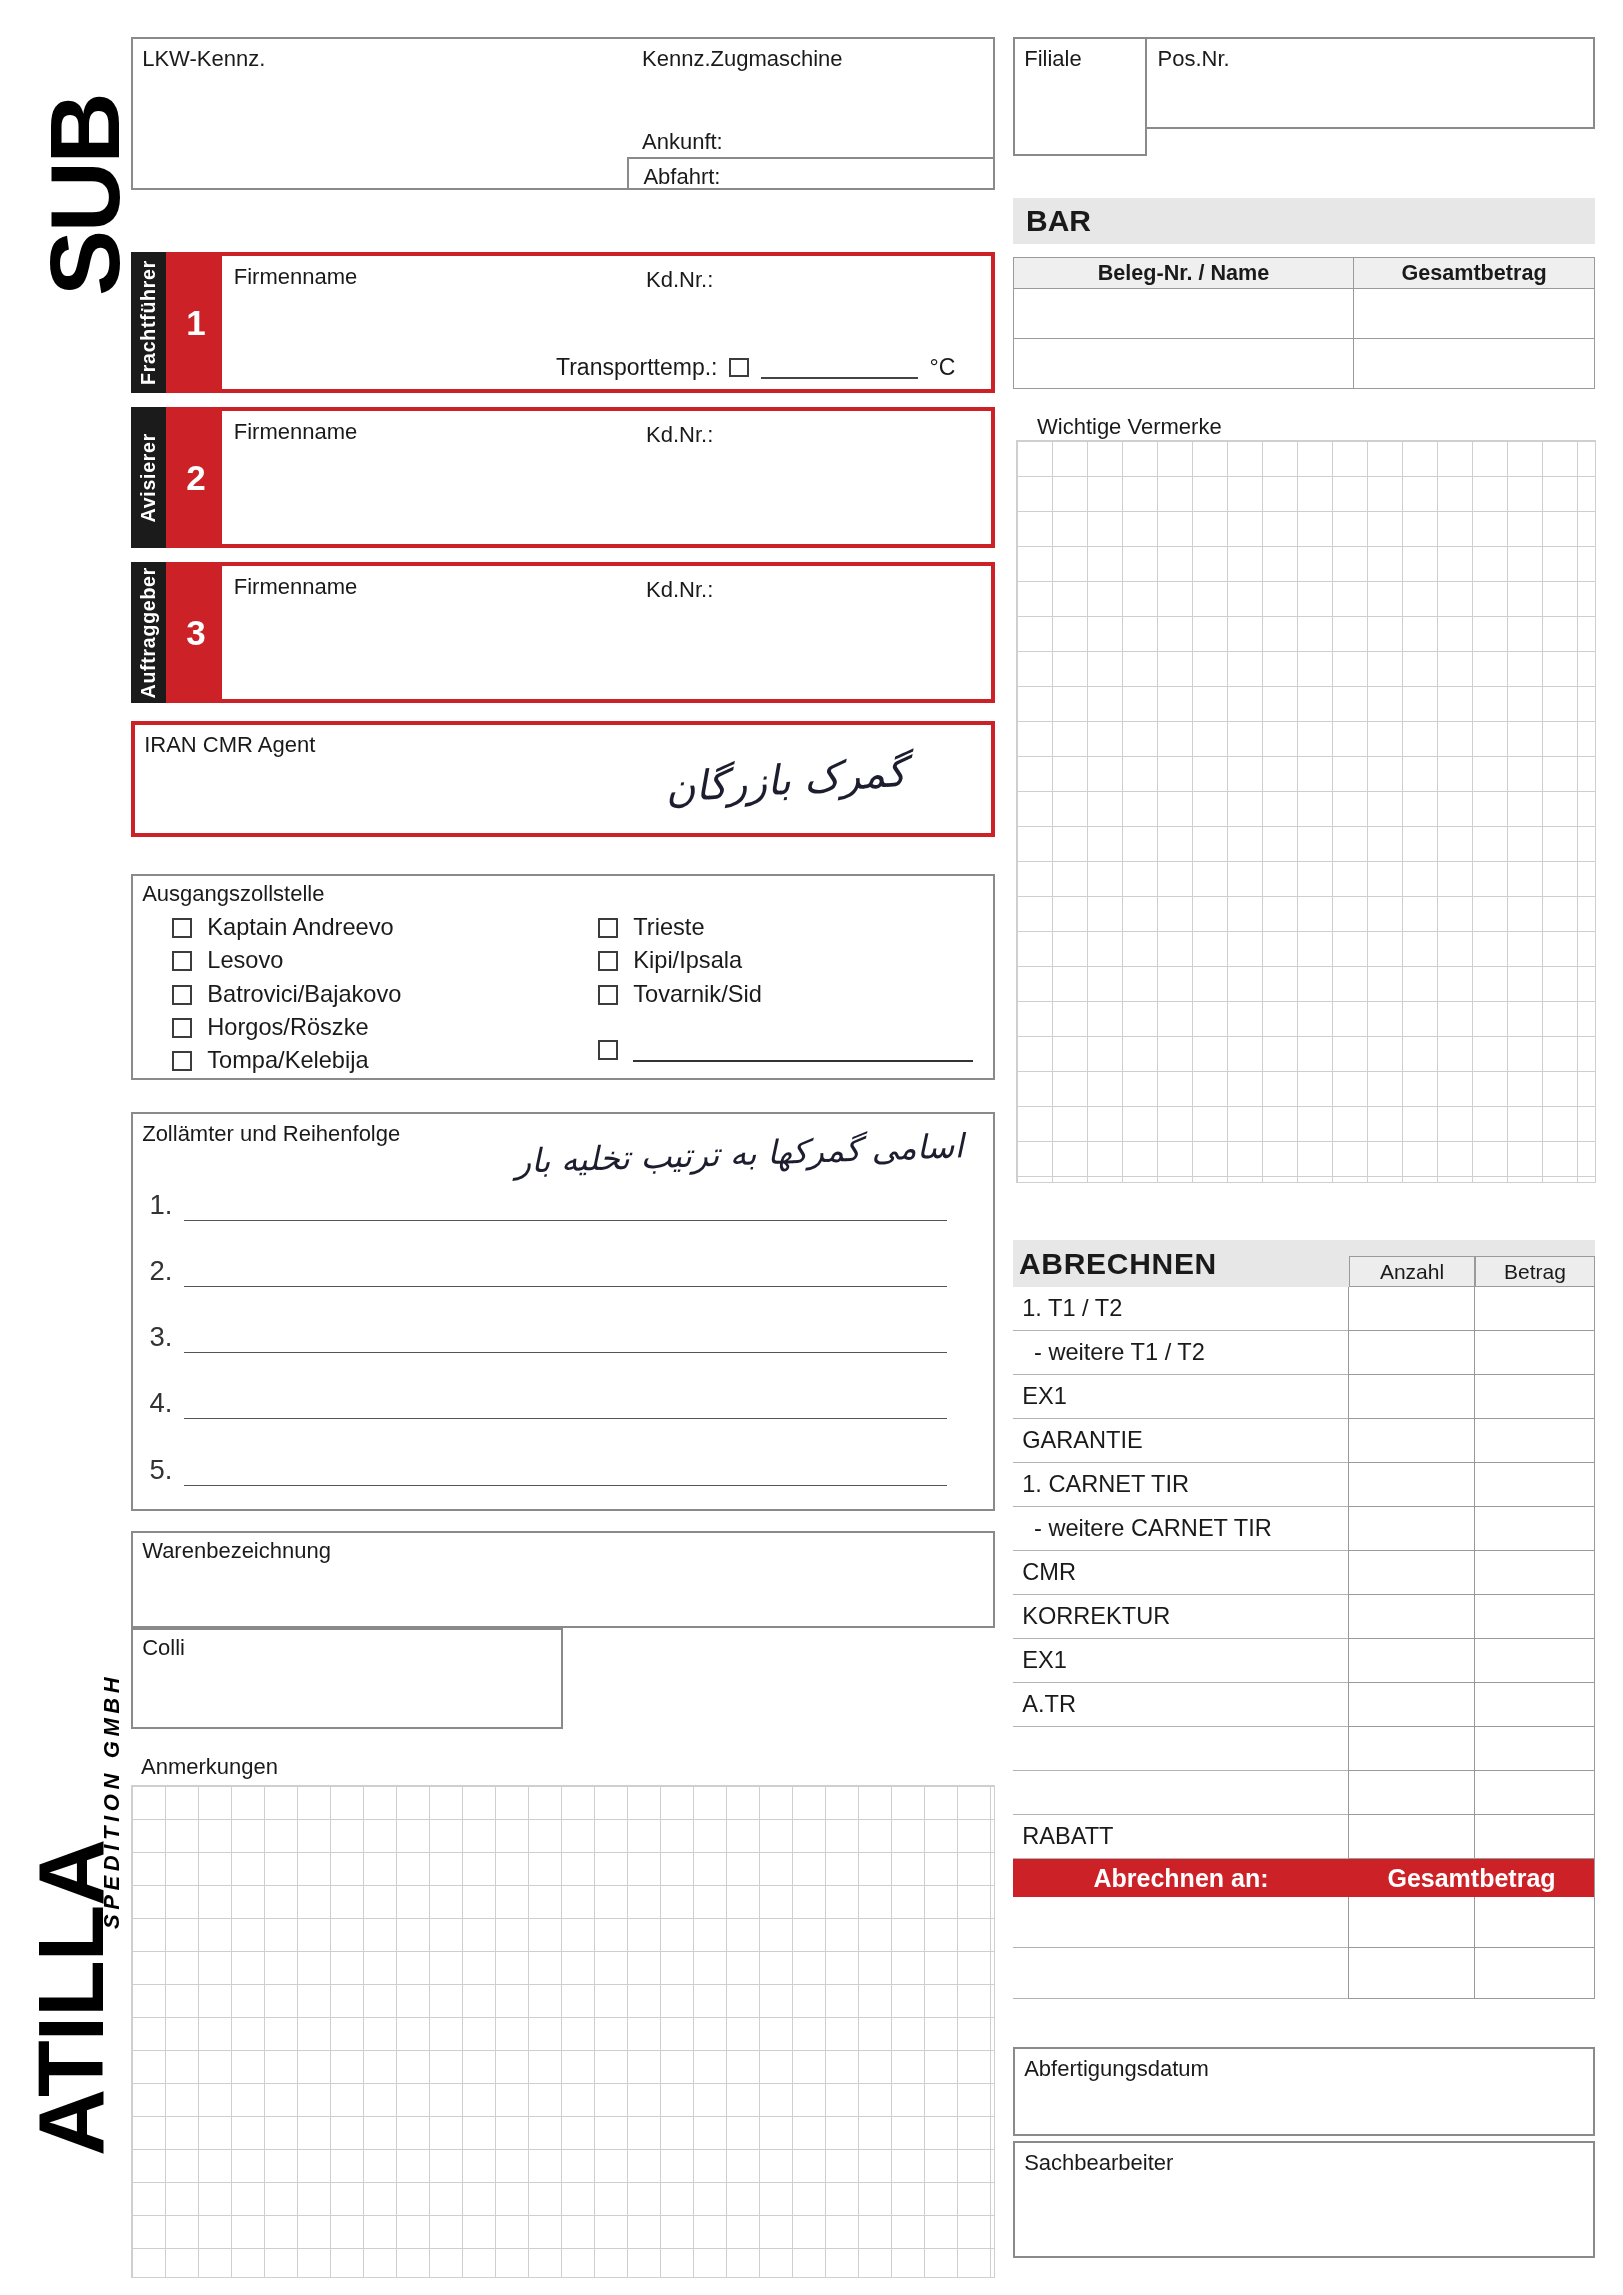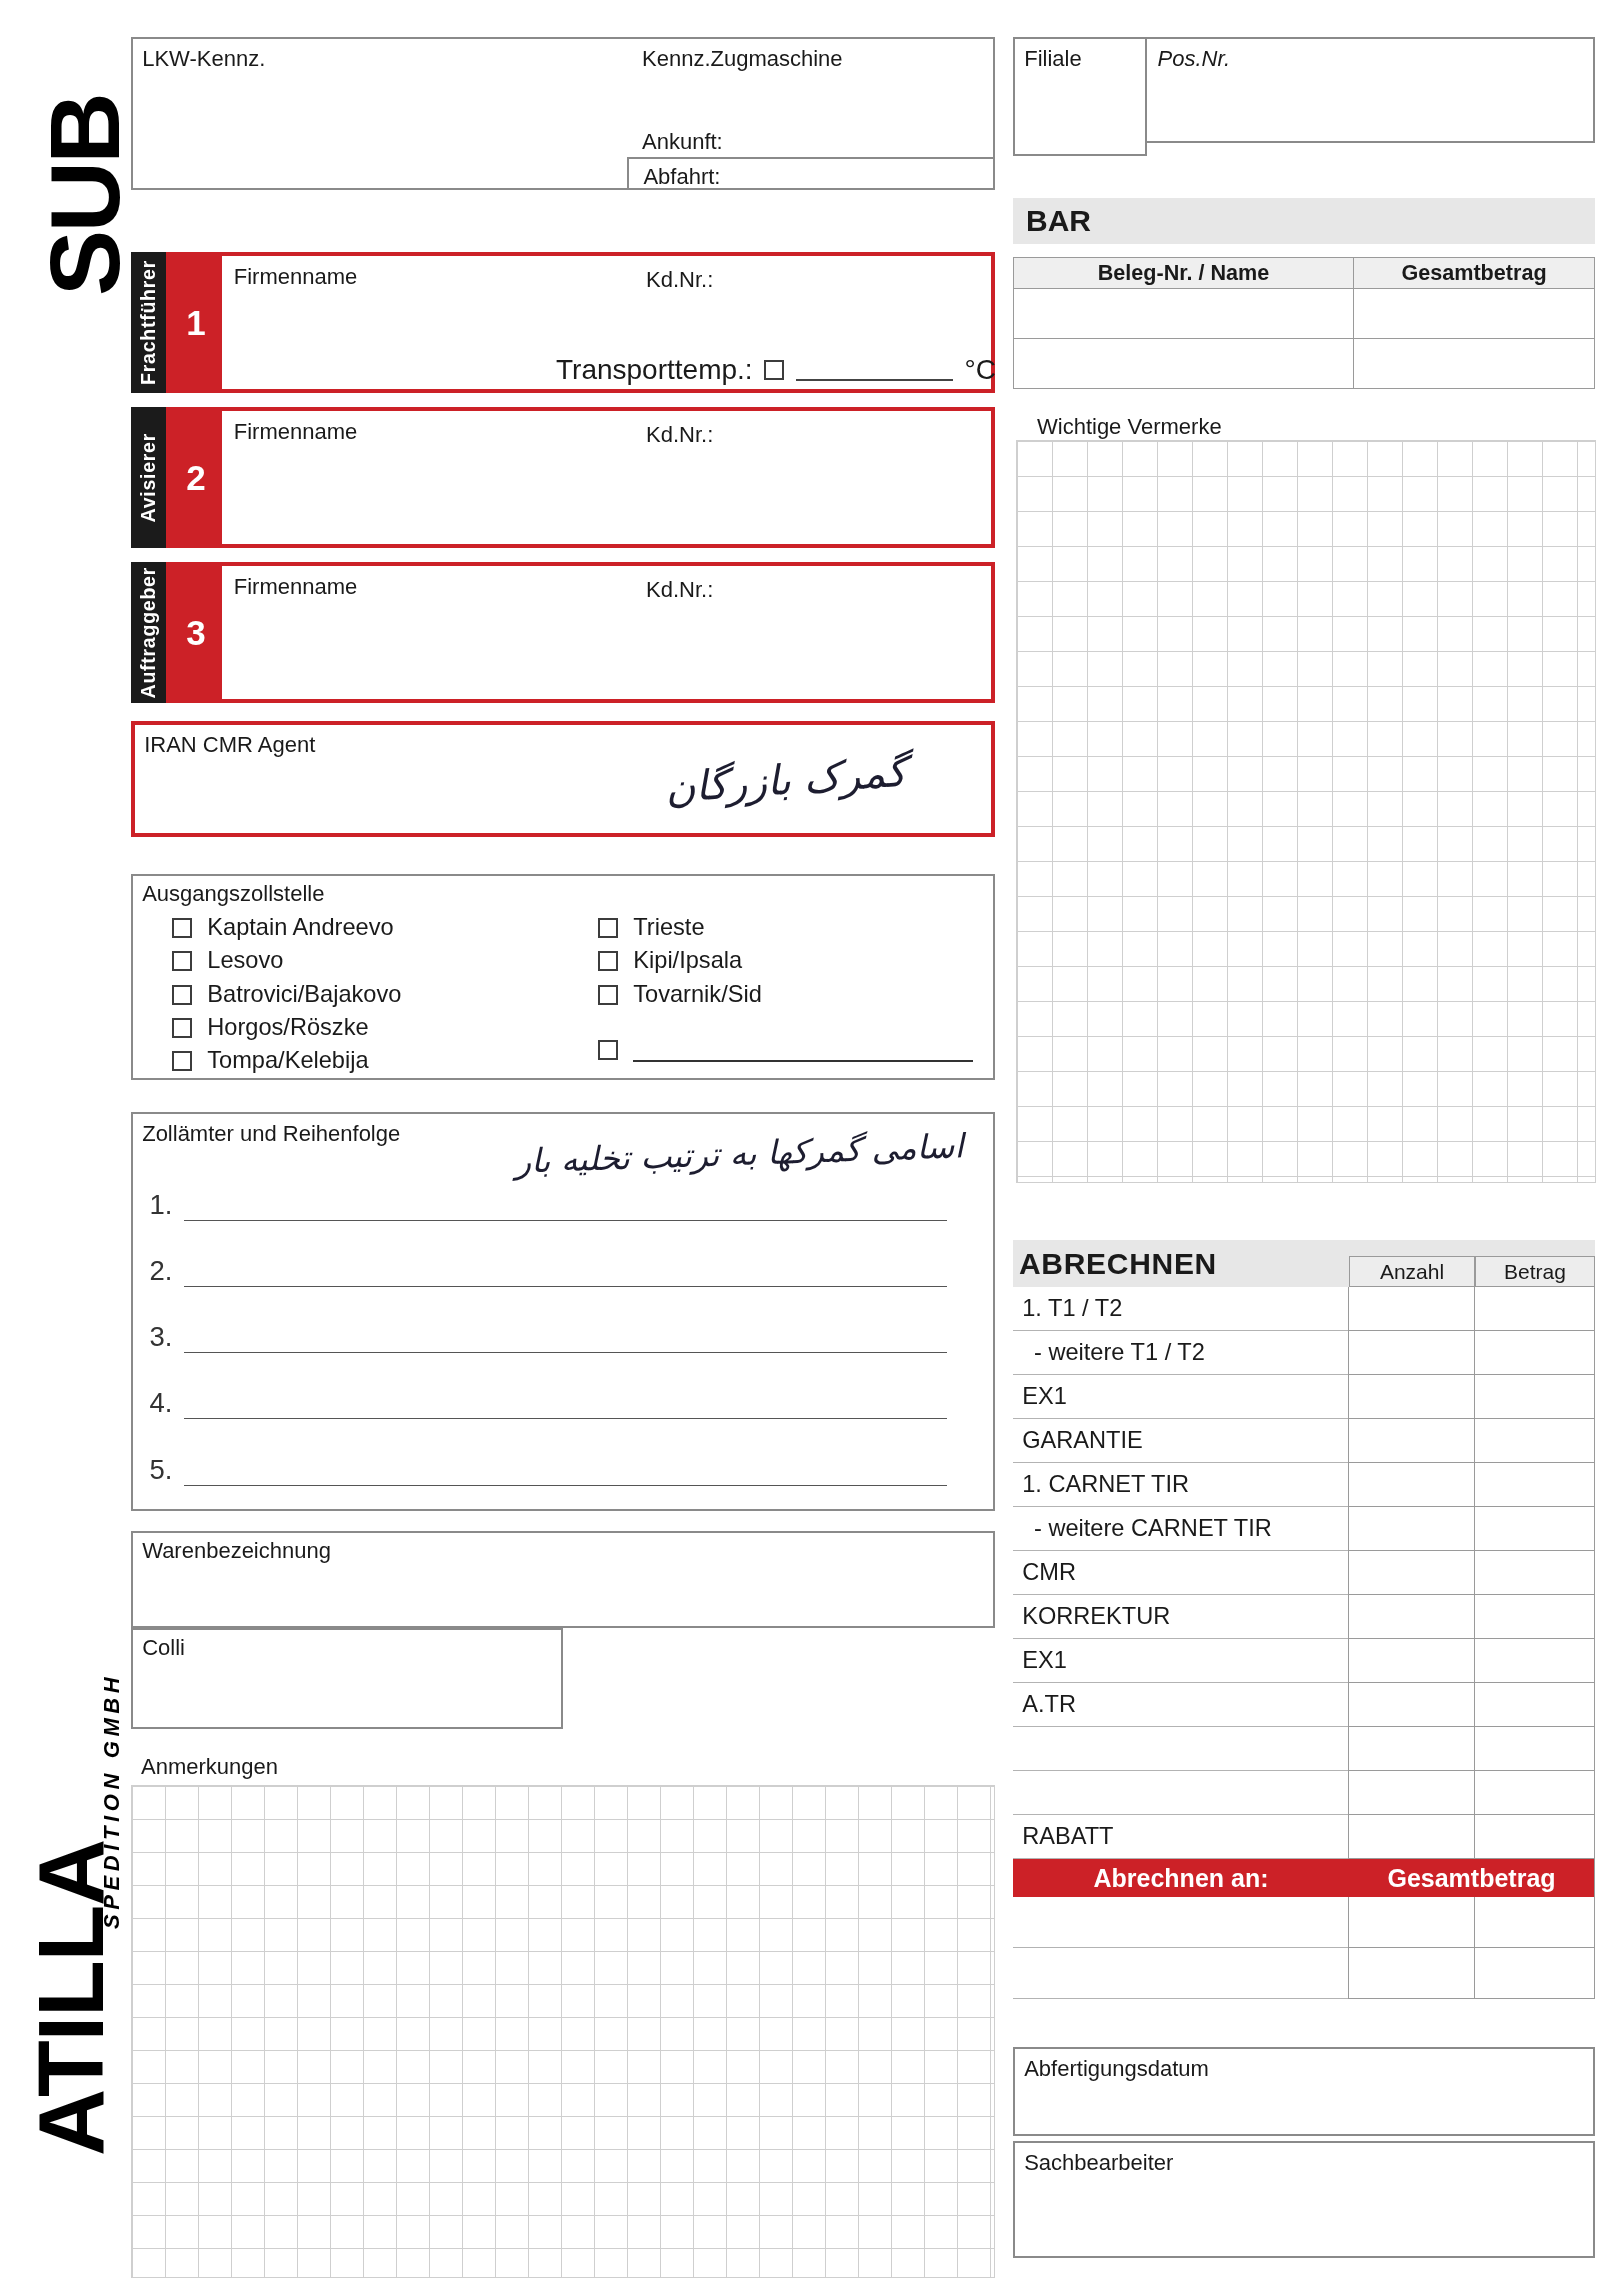--- a/index.html
+++ b/index.html
@@ -37,21 +37,21 @@
   }
 
   
   .lkw-box{ left:131px; top:37px; width:864px; height:153px; }
   .abfahrt-sub{
     position:absolute; left:494px; top:118px; right:0; bottom:0;
     border-top:2px solid var(--bgray); border-left:2px solid var(--bgray);
     padding:5.2px 0 0 14.4px;
   }
   .filiale-box{ left:1013px; top:37px; width:134px; height:119px; padding:6.5px 9.2px; }
-  .pos-box{ left:1145px; top:37px; width:450px; height:106px; padding:6.5px 10.5px;font-style:italic; }
+  .pos-box{ left:1145px; top:37px; width:450px; height:92px; padding:6.5px 10.5px; }
 
   
   .bar-header{
     position:absolute; left:1013px; top:198px; width:582px; height:46px;
     background:#e7e7e7; font-size:30px; font-weight:bold; line-height:46px; padding-left:13px;
   }
   .bar-table{ position:absolute; left:1013px; top:257px; width:582px;
     border-left:1.3px solid var(--lgray); border-top:1.3px solid var(--lgray); }
   .bar-row{ display:flex; }
   .bar-row .cell{
@@ -74,21 +74,21 @@
   .party-frame{ flex:1; border:4.6px solid var(--red); display:flex; background:#fff; }
   .party-num{
     width:52px; flex:none; background:var(--red); color:#fff;
     font-size:35px; font-weight:bold; display:flex; align-items:center; justify-content:center;
   }
   .party-content{ flex:1; position:relative; background:#fff; }
   .fn-label{ position:absolute; left:11.8px; top:7.9px; font-size:22px; }
   .kd-label{ position:absolute; left:424px; top:10.5px; font-size:22px; }
   .temp-row{
     position:absolute; left:334px; top:98px;
-    display:flex; align-items:center; gap:11.8px; font-size:28px;
+    display:flex; align-items:center; gap:11.8px; font-size:23px;
   }
   .temp-line{ width:157px; border-bottom:2px solid #444; height:22px; }
 
   
   .iran-box{ position:absolute; left:131px; top:721px; width:864px; height:116px;
     border:4.6px solid var(--red); background:#fff; padding:6.5px 9.2px; }
   .handwriting{
     font-family:"DejaVu Sans", sans-serif; color:#1d1d30; font-style:italic;
   }
   .iran-hand{ position:absolute; right:85px; top:31px; font-size:41px; transform:rotate(-4deg); }

